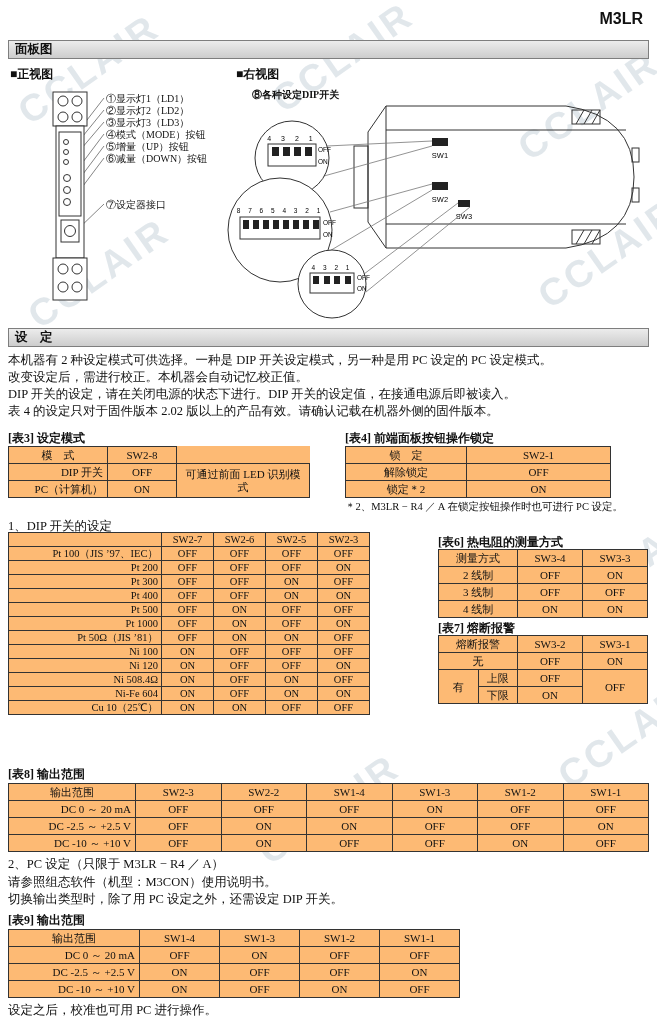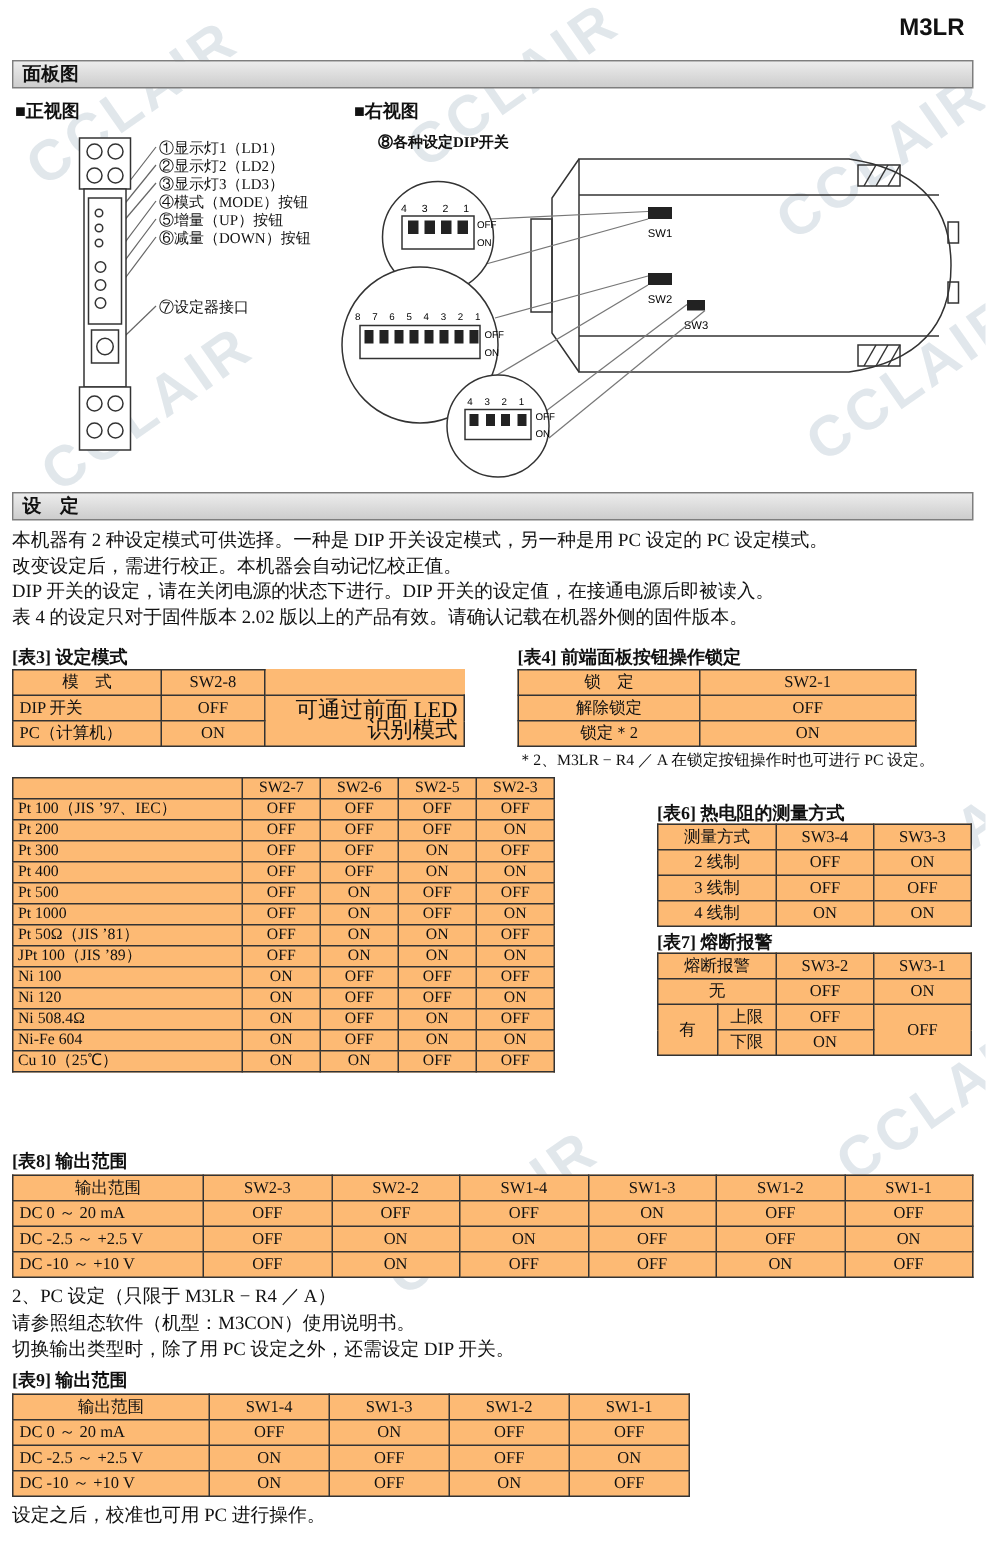--- a/index.html
+++ b/index.html
@@ -14,27 +14,27 @@
   .secbar{position:absolute;z-index:1;left:8px;width:641px;height:19px;box-sizing:border-box;
           background:linear-gradient(#ececec,#cdcdcd);border:1px solid #7e7e7e;
           font-weight:bold;font-size:12.5px;line-height:17px;padding-left:6px}
   .viewlabel{font-weight:bold;font-size:12px;white-space:nowrap}
   .callout{position:absolute;z-index:2;font-size:10px;white-space:nowrap}
   .txt{position:absolute;z-index:1;font-size:12.5px;white-space:nowrap}
   .tbltitle{position:absolute;z-index:1;font-size:12px;font-weight:bold;white-space:nowrap}
   table{border-collapse:collapse;position:absolute;z-index:1;background:#fdba74;table-layout:fixed}
   th,td{border:1px solid #333;font-size:11px;font-weight:normal;padding:1px 4px;
         text-align:center;line-height:14px;overflow:hidden;white-space:nowrap}
-  .first-left td:first-child{text-align:left}
-  td.note{text-align:right;font-size:15px;white-space:normal;line-height:13px}
+  .first-left td:first-child{text-align:right}
+  td.note{text-align:center;font-size:11px;white-space:normal;line-height:13px}
   #table3{left:8px;top:446px;width:302px}
   #table3 th:nth-child(1){width:90px}#table3 th:nth-child(2){width:60px}
   #table4{left:345px;top:446px;width:266px}
   #table4 th:nth-child(1){width:112px}
-  #table5{left:8px;top:518px;width:362px}
+  #table5{left:8px;top:532px;width:362px}
   #table5 th:nth-child(1){width:146px}
   #table5 th,#table5 td{font-size:10.5px;line-height:13px;padding:0 3px}
   #table6{left:438px;top:549px;width:210px}
   #table6 th:nth-child(1){width:70px}
   #table7{left:438px;top:635px;width:210px}
   #table7 th:nth-child(1){width:70px}
   #table8{left:8px;top:783px;width:641px}
   #table8 th:nth-child(1){width:118px}
   #table9{left:8px;top:929px;width:452px}
   #table9 th:nth-child(1){width:122px}
@@ -282,27 +282,20 @@
         <td>ON</td>
       </tr>
       <tr>
         <td>Pt 50Ω（JIS ’81）</td>
         <td>OFF</td>
         <td>ON</td>
         <td>ON</td>
         <td>OFF</td>
       </tr>
       <tr>
-        <td>JPt 100（JIS ’89）</td>
-        <td>OFF</td>
-        <td>ON</td>
-        <td>ON</td>
-        <td>ON</td>
-      </tr>
-      <tr>
         <td>Ni 100</td>
         <td>ON</td>
         <td>OFF</td>
         <td>OFF</td>
         <td>OFF</td>
       </tr>
       <tr>
         <td>Ni 120</td>
         <td>ON</td>
         <td>OFF</td>

